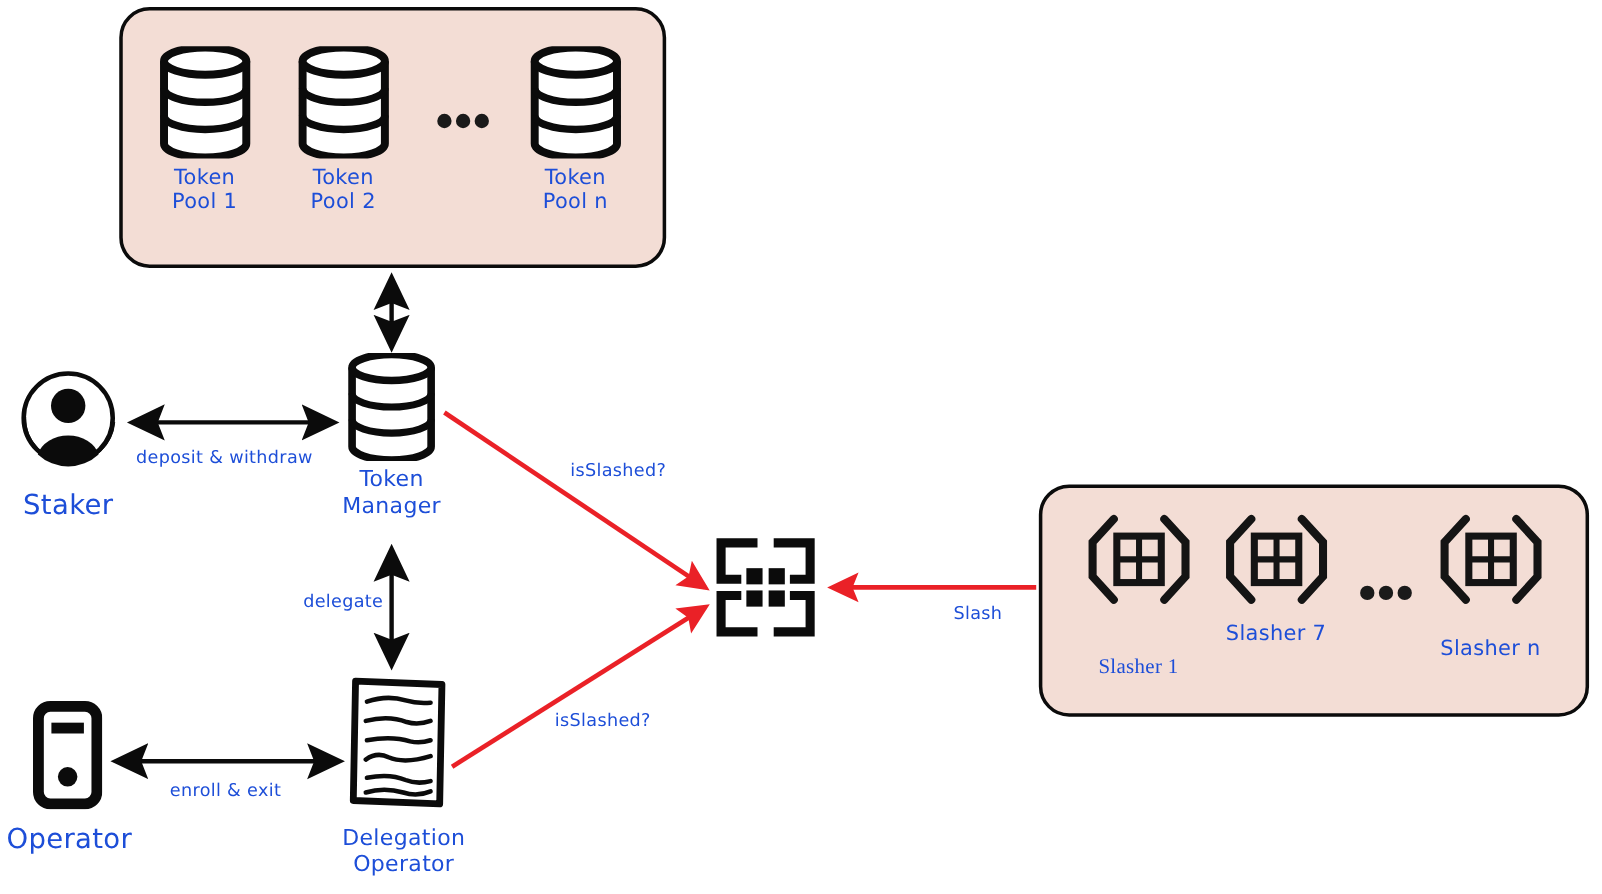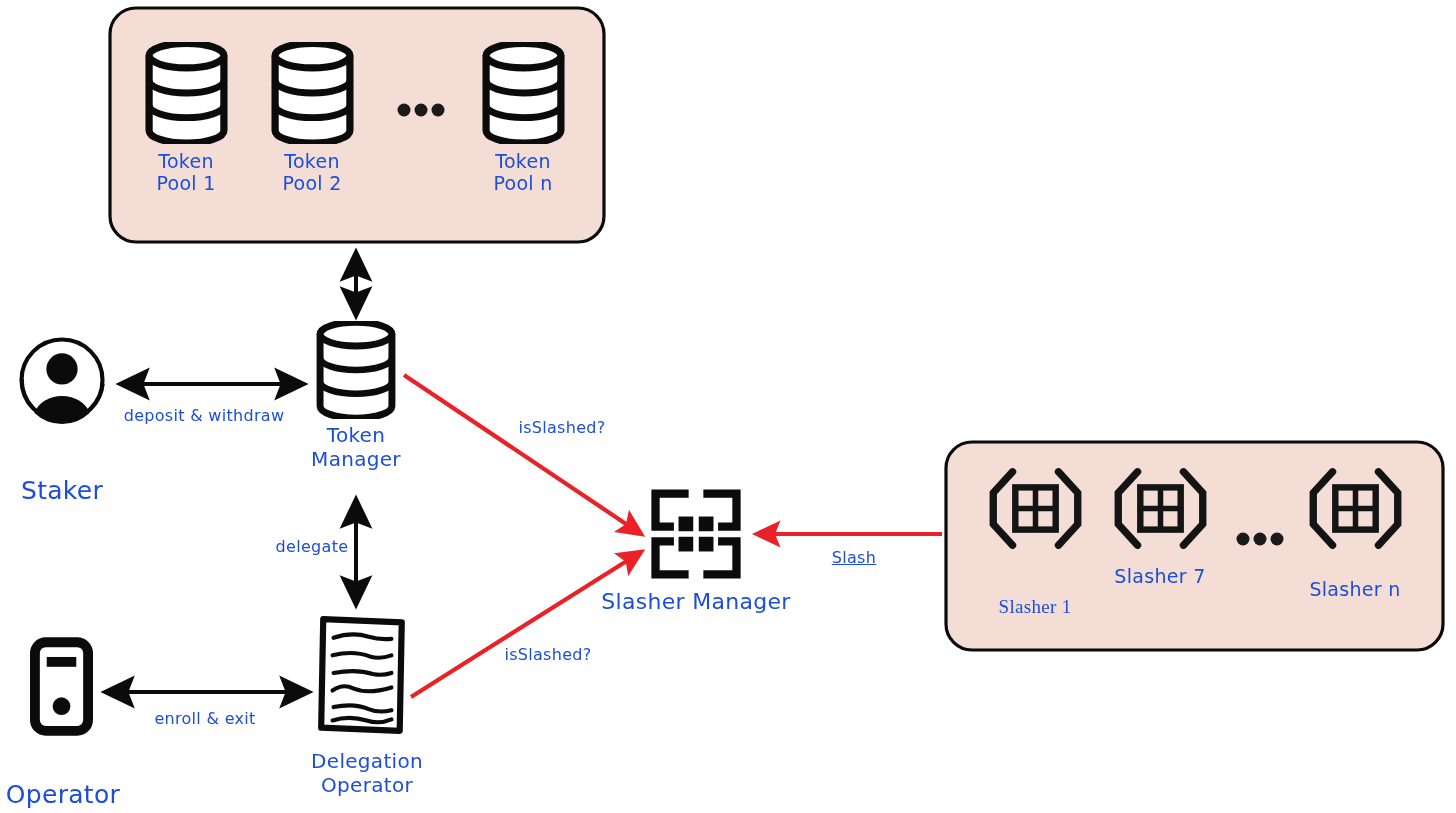--- a/index.html
+++ b/index.html
@@ -24,21 +24,21 @@
     text-align: center;
     color: #1d4ed8;
     font-family: "DejaVu Sans", sans-serif;
     letter-spacing: 0.3px;
     line-height: 1.18;
     white-space: pre-line;
     user-select: none;
   }
   .lbl-node { font-size: 20px; }
   .lbl-group { font-size: 19px; }
-  .lbl-actor { font-size: 25px; margin-top: 32px; }
+  .lbl-actor { font-size: 25px; }
   .lbl-edge { font-size: 16px; }
   .lbl-big { font-size: 22px; }
 </style>
 </head>
 <body>
 
 <div id="canvas">
 
   <svg class="layer" viewBox="0 0 1456 813">
     <defs>
@@ -162,22 +162,21 @@
   <div class="label lbl-group" style="left:1093px; top:565px; width:134px;">Slasher 7</div>
   <div class="label lbl-group" style="left:1288px; top:578px; width:134px;">Slasher n</div>
 
   <div class="label lbl-actor" style="left:0px; top:444px; width:124px;">Staker</div>
   <div class="label lbl-actor" style="left:-1px; top:748px; width:128px;">Operator</div>
 
   <div class="label lbl-node" style="left:288px; top:424px; width:136px;">Token
 Manager</div>
   <div class="label lbl-node" style="left:292px; top:750px; width:150px;">Delegation
 Operator</div>
-  <div class="label lbl-big" style="left:588px; top:589px; width:216px;">Slasher Manager</div>
 
   <div class="label lbl-edge" style="left:106px; top:407px; width:196px;">deposit &amp; withdraw</div>
   <div class="label lbl-edge" style="left:262px; top:538px; width:100px; text-align:center;">delegate</div>
   <div class="label lbl-edge" style="left:124px; top:710px; width:162px;">enroll &amp; exit</div>
   <div class="label lbl-edge" style="left:499px; top:419px; width:126px;">isSlashed?</div>
   <div class="label lbl-edge" style="left:485px; top:646px; width:126px;">isSlashed?</div>
-  <div class="label lbl-edge" style="left:811px; top:549px; width:86px;text-decoration:underline;">Slash</div>
+  <div class="label lbl-edge" style="left:846px; top:549px; width:86px;">Slash</div>
 
 </div>
 
 </body></html>

